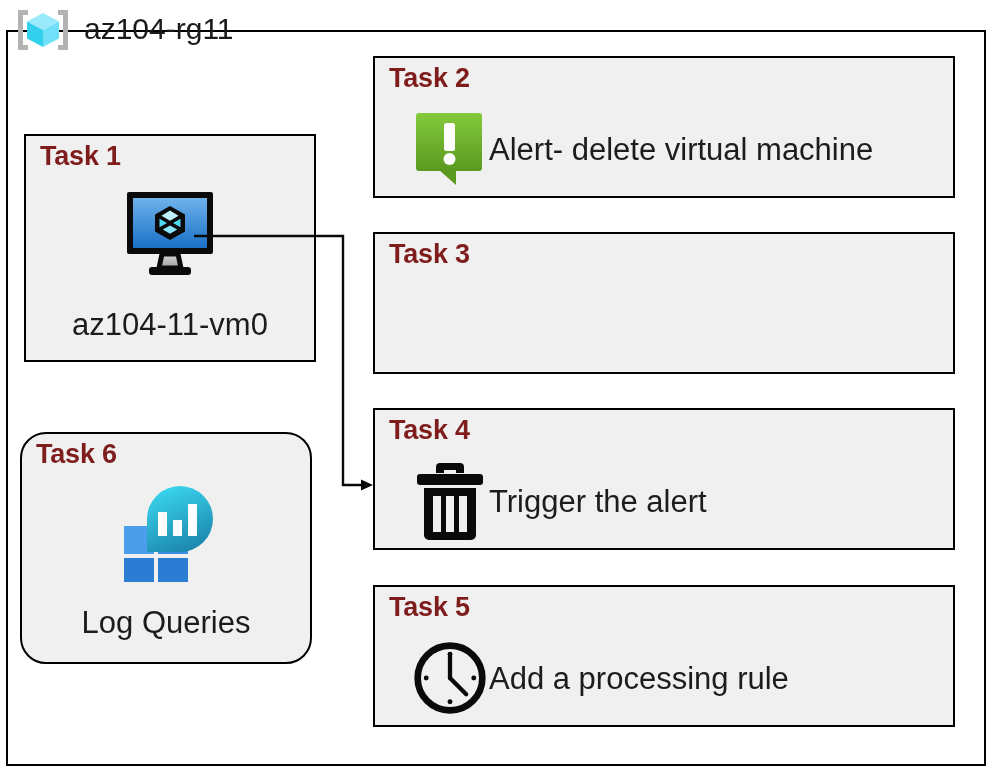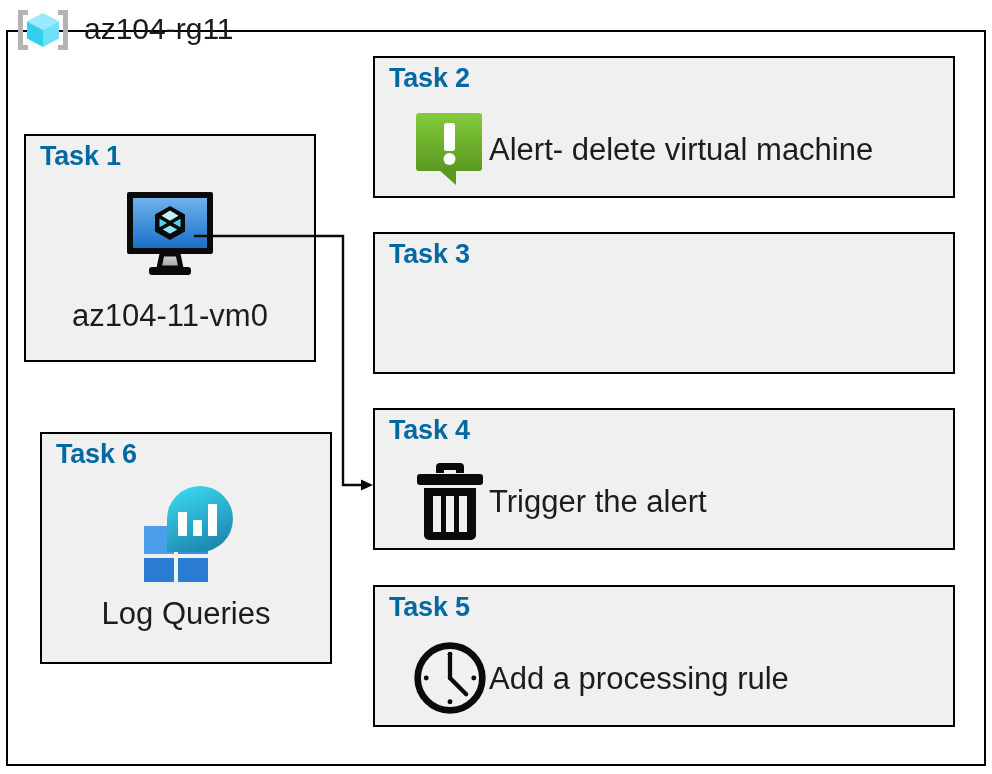--- a/index.html
+++ b/index.html
@@ -60,21 +60,21 @@
   .task-box {
     position: absolute;
     background: #F0F0F0;
     border: 2px solid #000000;
   }
   .task-title {
     position: absolute;
     left: 14px; top: 5px;
     font-size: 27px;
     font-weight: bold;
-    color: #0369a1;
+    color: #7f1d1d;
     line-height: 1.15;
     letter-spacing: -0.2px;
   }
   .task-caption {
     font-size: 31px;
     color: #1c1c1c;
     white-space: nowrap;
     line-height: 1;
   }
 
@@ -85,39 +85,39 @@
     left: 0; right: 0; top: 46px; bottom: 0;
     display: flex;
     flex-direction: column;
     align-items: center;
     justify-content: flex-start;
   }
   .box-left .icon-slot {
     height: 104px;
     display: flex; align-items: center; justify-content: center;
   }
-  .box-left .task-caption { margin-top: 14px; }
+  .box-left .task-caption { margin-top: 23px; }
 
   
   .box-right { width: 582px; height: 142px; }
   .box-right .row {
     position: absolute;
     left: 36px; right: 10px; top: 44px; bottom: 0;
     display: flex;
     align-items: center;
   }
   .box-right .icon-slot {
     width: 78px;
     display: flex; align-items: center; justify-content: center;
     flex: 0 0 auto;
   }
 
   
   #task1 { left: 24px; top: 134px; height: 228px; }
-  #task6 { left: 40px; top: 432px; height: 232px; }
+  #task6 { left: 20px; top: 432px; height: 232px; border-radius: 26px; }
   #task2 { left: 373px; top: 56px; }
   #task3 { left: 373px; top: 232px; text-align: center; }
   #task4 { left: 373px; top: 408px; }
   #task5 { left: 373px; top: 585px; }
 
   
   .connector {
     position: absolute;
     left: 0; top: 0;
     width: 992px; height: 774px;

